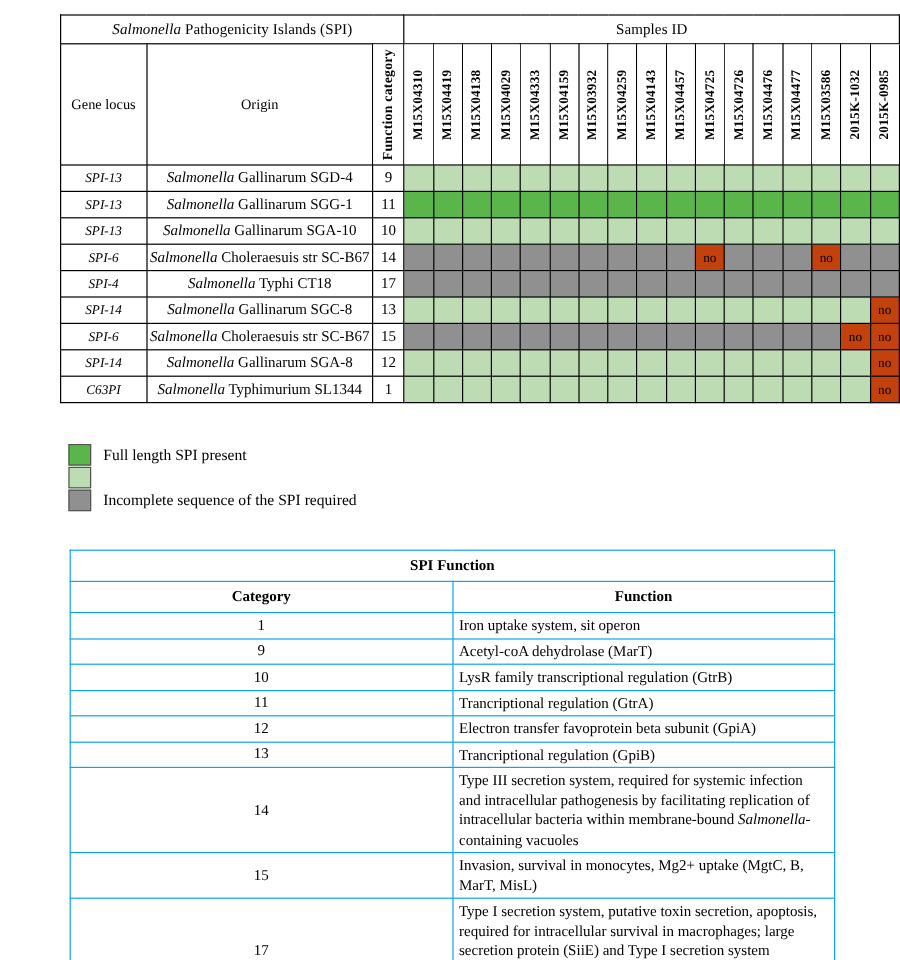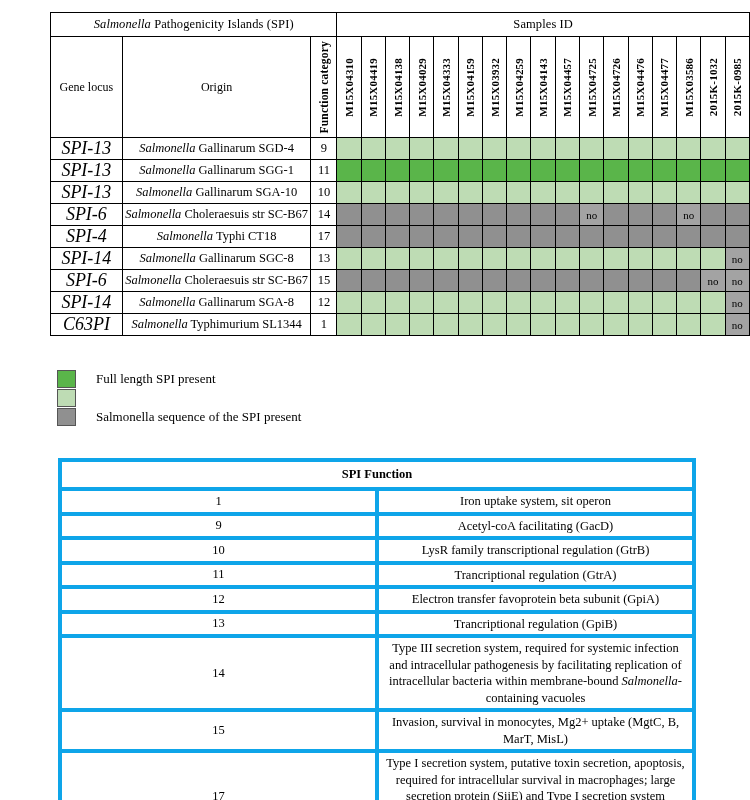--- a/index.html
+++ b/index.html
@@ -64,41 +64,41 @@
   }
   .sample-head span { font-size: 11px; }
 
   .w-gene { width: 72px; }
   .w-orig { width: 190px; }
   .w-func { width: 26px; }
   .w-samp { width: 24.4px; }
 
   td.gene {
     font-style: italic;
-    font-size: 18px;
+    font-size: 11px;
     height: 21px;
   }
   td.origin {
     font-size: 12.5px;
     height: 21px;
   }
   td.origin .ital { font-style: italic; }
   td.fcat {
     font-size: 12.5px;
     height: 21px;
   }
   td.cell {
     height: 21px;
     font-size: 11px;
     font-family: "Liberation Serif", serif;
   }
   td.cell.green  { background: #5ab54a; }
   td.cell.lgreen { background: #bedcb4; }
   td.cell.gray   { background: #909090; }
-  td.cell.none   { background: #a3a3a3; }
+  td.cell.none   { background: #c2410c; }
 
   
   #legend {
     position: absolute;
     left: 57px;
     top: 369px;
   }
   .legend-row {
     display: flex;
     align-items: center;
@@ -109,37 +109,37 @@
     height: 18px;
     border: 1px solid #555;
     box-sizing: border-box;
     flex: 0 0 auto;
   }
   .swatch.green  { background: #5ab54a; }
   .swatch.lgreen { background: #bedcb4; }
   .swatch.gray   { background: #909090; }
   .legend-text {
     font-size: 13px;
-    margin-left: 20px;
+    margin-left: 10px;
     white-space: nowrap;
   }
 
   
   #func-wrap {
     position: absolute;
     left: 58px;
     top: 458px;
   }
   table.functbl {
     border-collapse: collapse;
     table-layout: fixed;
     width: 638px;
   }
   table.functbl td {
-    border: 4px solid #0ea5e9;
+    border: 1px solid #0ea5e9;
     padding: 2px 5px;
     font-size: 12.5px;
     vertical-align: middle;
     background: #fff;
   }
   td.ft-title {
     text-align: center;
     font-weight: bold;
     height: 21px;
     font-size: 12.5px;
@@ -147,21 +147,21 @@
   td.ft-colhead {
     text-align: center;
     font-weight: bold;
     height: 21px;
   }
   td.ft-cat {
     width: 70px;
     text-align: center;
   }
   td.ft-fn {
-    text-align: center;
+    text-align: left;
     line-height: 1.32;
   }
   td.ft-fn .ital { font-style: italic; }
 </style>
 </head>
 <body>
 
 <div id="matrix-wrap">
   <table class="matrix">
     <colgroup>
@@ -456,39 +456,43 @@
 <div id="legend">
   <div class="legend-row">
     <div class="swatch green"></div>
     <div class="legend-text">Full length SPI present</div>
   </div>
   <div class="legend-row">
     <div class="swatch lgreen"></div>
   </div>
   <div class="legend-row">
     <div class="swatch gray"></div>
-    <div class="legend-text">Salmonella sequence of the SPI present</div>
+    <div class="legend-text">Incomplete sequence of the SPI required</div>
   </div>
 </div>
 
 <div id="func-wrap">
   <table class="functbl">
     <thead>
       <tr>
         <td class="ft-title" colspan="2">SPI Function</td>
       </tr>
+      <tr>
+        <td class="ft-colhead ft-cat">Category</td>
+        <td class="ft-colhead">Function</td>
+      </tr>
     </thead>
     <tbody id="func-body">
         <tr>
           <td class="ft-cat">1</td>
           <td class="ft-fn">Iron uptake system, sit operon</td>
         </tr>
         <tr>
           <td class="ft-cat">9</td>
-          <td class="ft-fn">Acetyl-coA facilitating (GacD)</td>
+          <td class="ft-fn">Acetyl-coA dehydrolase (MarT)</td>
         </tr>
         <tr>
           <td class="ft-cat">10</td>
           <td class="ft-fn">LysR family transcriptional regulation (GtrB)</td>
         </tr>
         <tr>
           <td class="ft-cat">11</td>
           <td class="ft-fn">Trancriptional regulation (GtrA)</td>
         </tr>
         <tr>

